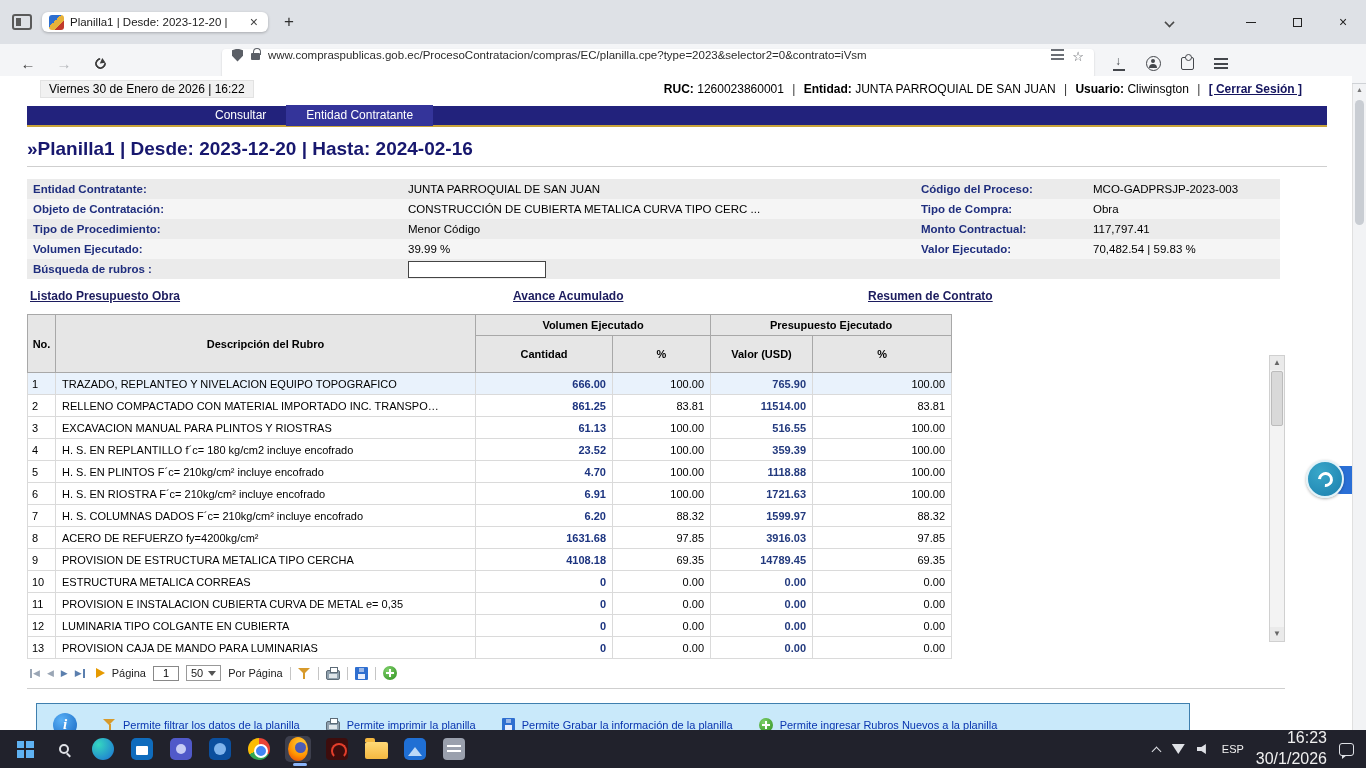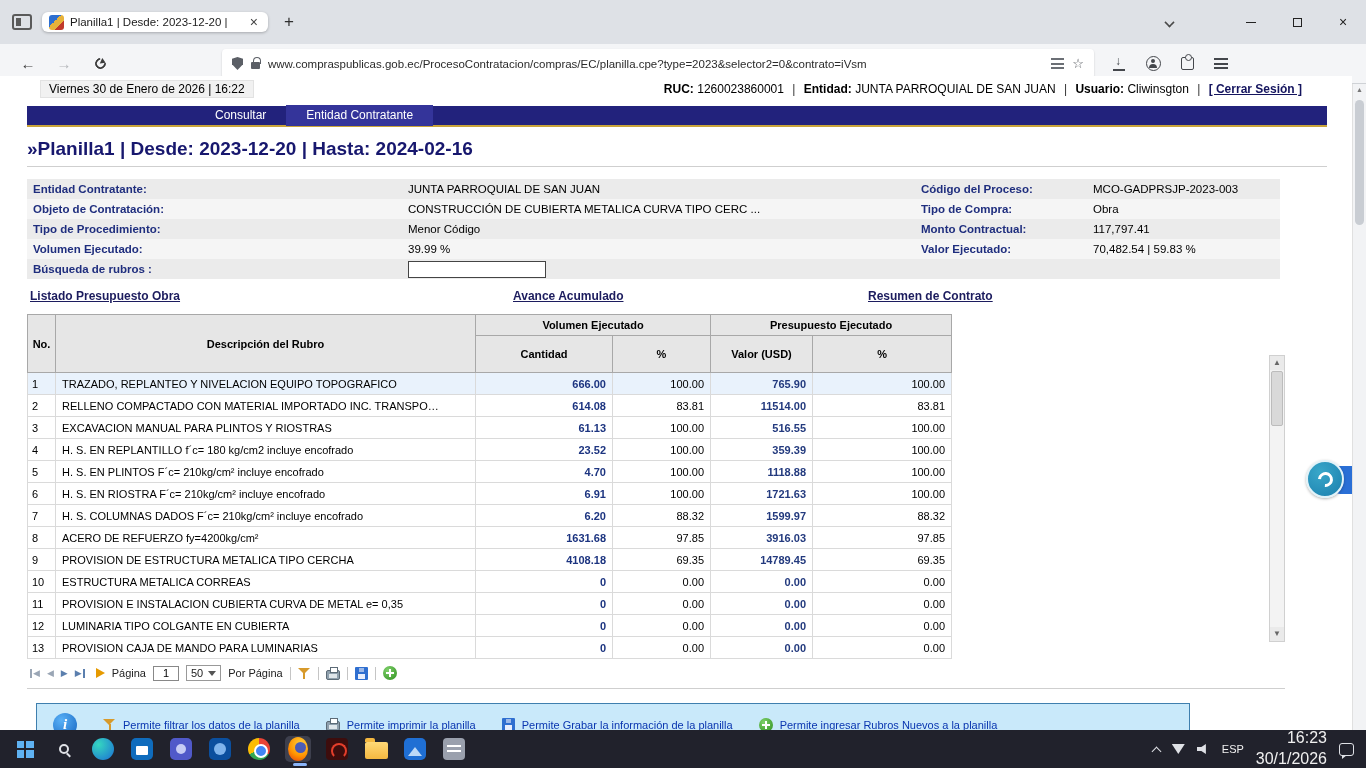--- a/index.html
+++ b/index.html
@@ -20,21 +20,21 @@
   .win-btns{position:absolute;right:0;top:0;height:44px;display:flex}
   .win-btn{width:46px;height:44px;display:flex;align-items:center;justify-content:center;color:#222}
   .wb-min-glyph{width:10px;height:1px;background:#222}
   .wb-max-glyph{width:9px;height:9px;border:1px solid #222}
   .wb-close-glyph{font-size:14px;line-height:1}
   .toolbar{height:40px;background:#f4f5f7;border-bottom:1px solid #cfd2d6;display:flex;align-items:center;padding:0 10px;position:relative}
   .nav-ico{width:26px;text-align:center;font-size:15px;color:#3c3c3c;margin:0 5px}
   .nav-ico.dim{color:#b4b7ba}
   .reload-glyph{width:11px;height:11px;border:2px solid #3c3c3c;border-radius:50%;border-top-color:transparent;display:inline-block;position:relative;transform:rotate(40deg)}
   .reload-glyph::after{content:"";position:absolute;right:-3px;top:-3px;border:3px solid transparent;border-left:5px solid #3c3c3c;transform:rotate(-15deg)}
-  .urlbar{margin-left:104px;width:872px;height:30px;background:#fff;border-radius:4px;box-shadow:0 1px 2px rgba(0,0,0,.18);display:flex;align-items:center;padding:0 10px;gap:8px}
+  .urlbar{margin-left:104px;width:872px;height:30px;background:#fff;border-radius:4px;box-shadow:0 1px 2px rgba(0,0,0,.18);display:flex;align-items:flex-start;padding:0 10px;gap:8px}
   .shield-glyph{width:11px;height:13px;background:#5b5f66;clip-path:polygon(50% 0,100% 14%,100% 55%,50% 100%,0 55%,0 14%)}
   .lock-glyph{width:9px;height:7px;background:#5b5f66;border-radius:1px;position:relative;margin-top:4px}
   .lock-glyph::before{content:"";position:absolute;left:1.5px;top:-5px;width:6px;height:6px;border:1.5px solid #5b5f66;border-bottom:none;border-radius:4px 4px 0 0}
   .url-text{flex:1;font-size:11.5px;color:#2b2b2b;white-space:nowrap;overflow:hidden}
   .reader-glyph{width:13px;height:11px;background:repeating-linear-gradient(#6b6f75 0 2px,transparent 2px 4.5px)}
   .star-glyph{font-size:13px;color:#55585e}
   .tb-actions{display:flex;align-items:center;gap:20px;margin-left:18px}
   .dl-glyph{position:relative;width:14px;height:14px;color:#44474c}
   .dl-glyph::before{content:"↓";position:absolute;left:3px;top:-3px;font-size:12px}
   .dl-glyph::after{content:"";position:absolute;left:1px;bottom:0;width:12px;height:2px;background:#44474c}
@@ -299,21 +299,21 @@
             <td class="c-no">1</td>
             <td class="c-desc">TRAZADO, REPLANTEO Y NIVELACION EQUIPO TOPOGRAFICO</td>
             <td class="c-num">666.00</td>
             <td class="c-pct">100.00</td>
             <td class="c-val">765.90</td>
             <td class="c-pct">100.00</td>
           </tr>
           <tr>
             <td class="c-no">2</td>
             <td class="c-desc">RELLENO COMPACTADO CON MATERIAL IMPORTADO INC. TRANSPO…</td>
-            <td class="c-num">614.08</td>
+            <td class="c-num">861.25</td>
             <td class="c-pct">83.81</td>
             <td class="c-val">11514.00</td>
             <td class="c-pct">83.81</td>
           </tr>
           <tr>
             <td class="c-no">3</td>
             <td class="c-desc">EXCAVACION MANUAL PARA PLINTOS Y RIOSTRAS</td>
             <td class="c-num">61.13</td>
             <td class="c-pct">100.00</td>
             <td class="c-val">516.55</td>

